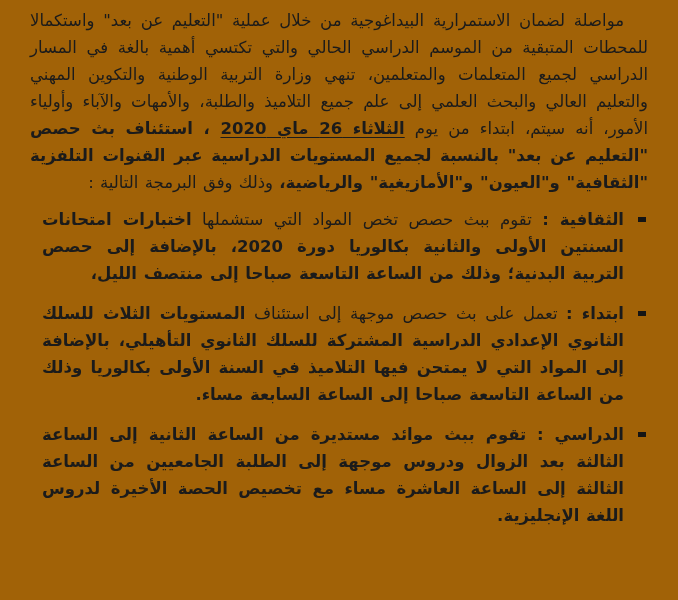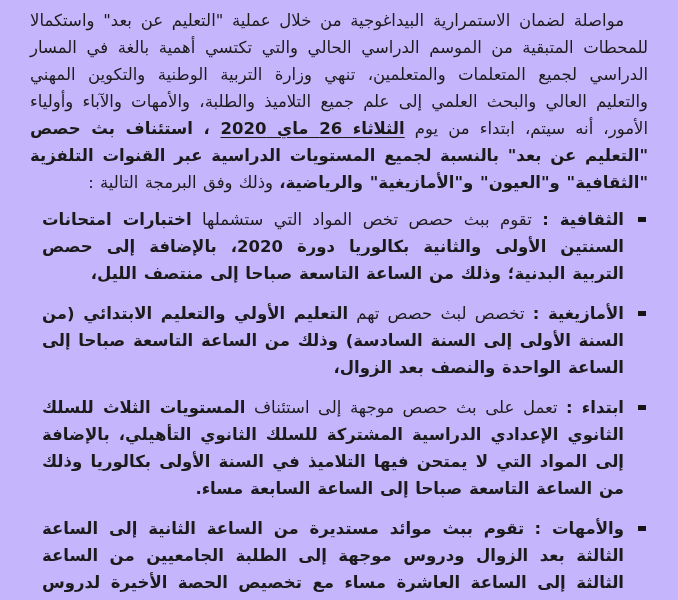--- a/index.html
+++ b/index.html
@@ -16,21 +16,21 @@
     height: 600px;
     padding: 7px 30px 0 30px;
     direction: rtl;
     font-family: "DejaVu Sans", sans-serif;
     font-size: 16.5px;
     line-height: 27px;
     color: #1b1b1b;
     text-align: justify;
     word-spacing: 1px;
     overflow: hidden;
-    background: #c4b5fd;
+    background: #a16207;
   }
   p.para {
     margin: 0 0 8px 0;
   }
   p.indent {
     text-indent: 24px;
   }
   .b { font-weight: 700; }
   .u {
     text-decoration: underline;
@@ -59,20 +59,19 @@
 </head>
 <body>
 
 <div class="page">
 
   <p class="para indent"><span>مواصلة لضمان الاستمرارية البيداغوجية من خلال عملية "التعليم عن بعد" واستكمالا للمحطات المتبقية من الموسم الدراسي الحالي والتي تكتسي أهمية بالغة في المسار الدراسي لجميع المتعلمات والمتعلمين، تنهي وزارة التربية الوطنية والتكوين المهني والتعليم العالي والبحث العلمي إلى علم جميع التلاميذ والطلبة، والأمهات والآباء وأولياء الأمور، أنه سيتم، ابتداء من يوم </span><span class="b u">الثلاثاء 26 ماي 2020</span><span class="b"> ، استئناف بث حصص "التعليم عن بعد" بالنسبة لجميع المستويات الدراسية عبر القنوات التلفزية "الثقافية" و"العيون" و"الأمازيغية" والرياضية،</span><span> وذلك وفق البرمجة التالية :</span></p>
 
   <ul class="bullets">
     <li><span class="marker"></span><span class="b">الثقافية :</span><span> تقوم ببث حصص تخص المواد التي ستشملها </span><span class="b">اختبارات امتحانات السنتين الأولى والثانية بكالوريا دورة 2020، بالإضافة إلى حصص التربية البدنية؛ وذلك من الساعة التاسعة صباحا إلى منتصف الليل،</span></li>
 
-    <li><span class="marker"></span><span class="b">الأمازيغية :</span><span> تخصص لبث حصص تهم </span><span class="b">التعليم الأولي والتعليم الابتدائي (من السنة الأولى إلى السنة السادسة) وذلك من الساعة التاسعة صباحا إلى الساعة الواحدة والنصف بعد الزوال،</span></li>
 
     <li><span class="marker"></span><span class="b">ابتداء :</span><span> تعمل على بث حصص موجهة إلى استئناف </span><span class="b">المستويات الثلاث للسلك الثانوي الإعدادي الدراسية المشتركة للسلك الثانوي التأهيلي، بالإضافة إلى المواد التي لا يمتحن فيها التلاميذ في السنة الأولى بكالوريا وذلك من الساعة التاسعة صباحا إلى الساعة السابعة مساء.</span></li>
 
-    <li><span class="marker"></span><span class="b">والأمهات :</span><span> </span><span class="b">تقوم ببث موائد مستديرة من الساعة الثانية إلى الساعة الثالثة بعد الزوال ودروس موجهة إلى الطلبة الجامعيين من الساعة الثالثة إلى الساعة العاشرة مساء مع تخصيص الحصة الأخيرة لدروس اللغة الإنجليزية.</span></li>
+    <li><span class="marker"></span><span class="b">الدراسي :</span><span> </span><span class="b">تقوم ببث موائد مستديرة من الساعة الثانية إلى الساعة الثالثة بعد الزوال ودروس موجهة إلى الطلبة الجامعيين من الساعة الثالثة إلى الساعة العاشرة مساء مع تخصيص الحصة الأخيرة لدروس اللغة الإنجليزية.</span></li>
   </ul>
 
 </div>
 
 </body></html>

